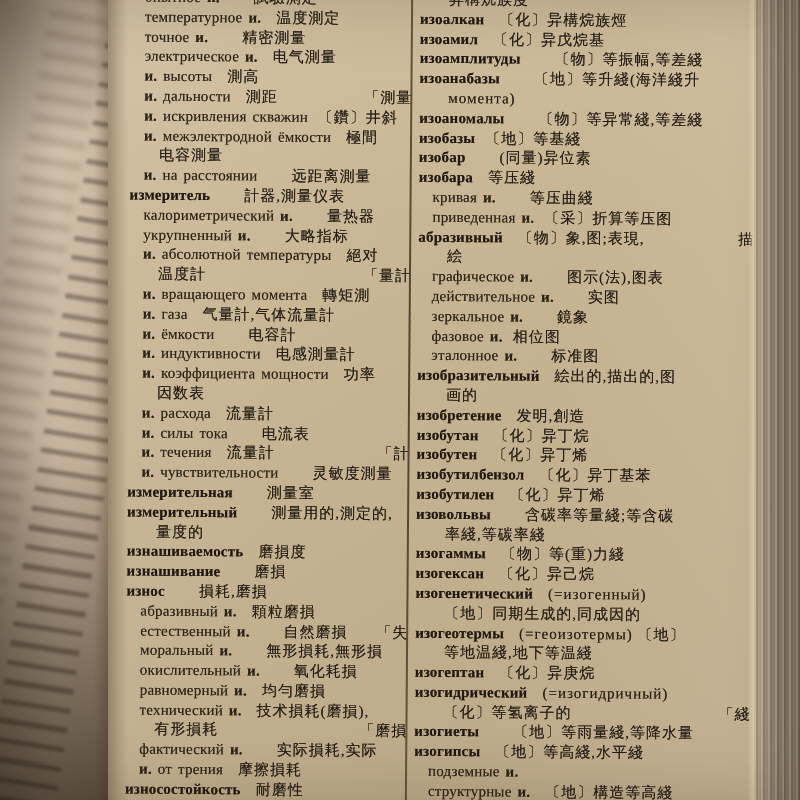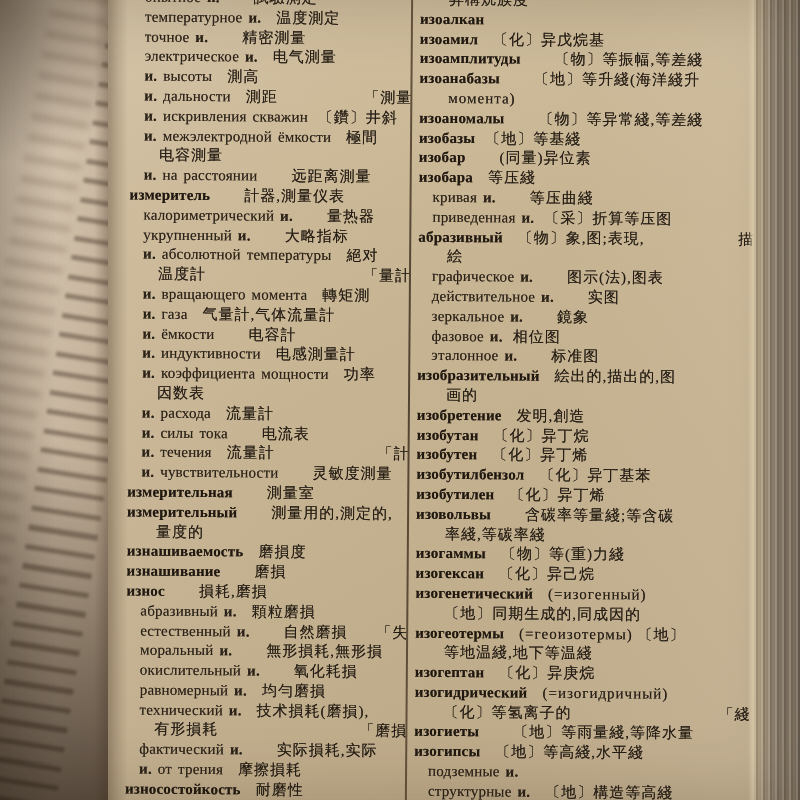--- a/index.html
+++ b/index.html
@@ -244,20 +244,21 @@
             <span class="zh">耐磨性</span>
           </div>
         </div>
       <div class="divider"></div>
       <div class="col col-right" id="col-right">
           <div class="line cont g1">
             <span class="zh">异構烷族度</span>
           </div>
           <div class="line head g1">
             <span class="ru">изоалкан</span>
+            <span class="zh">〔化〕异構烷族烴</span>
           </div>
           <div class="line head g1">
             <span class="ru">изоамил</span>
             <span class="zh">〔化〕异戊烷基</span>
           </div>
           <div class="line head g2">
             <span class="ru">изоамплитуды</span>
             <span class="zh">〔物〕等振幅,等差綫</span>
           </div>
           <div class="line head g2">

